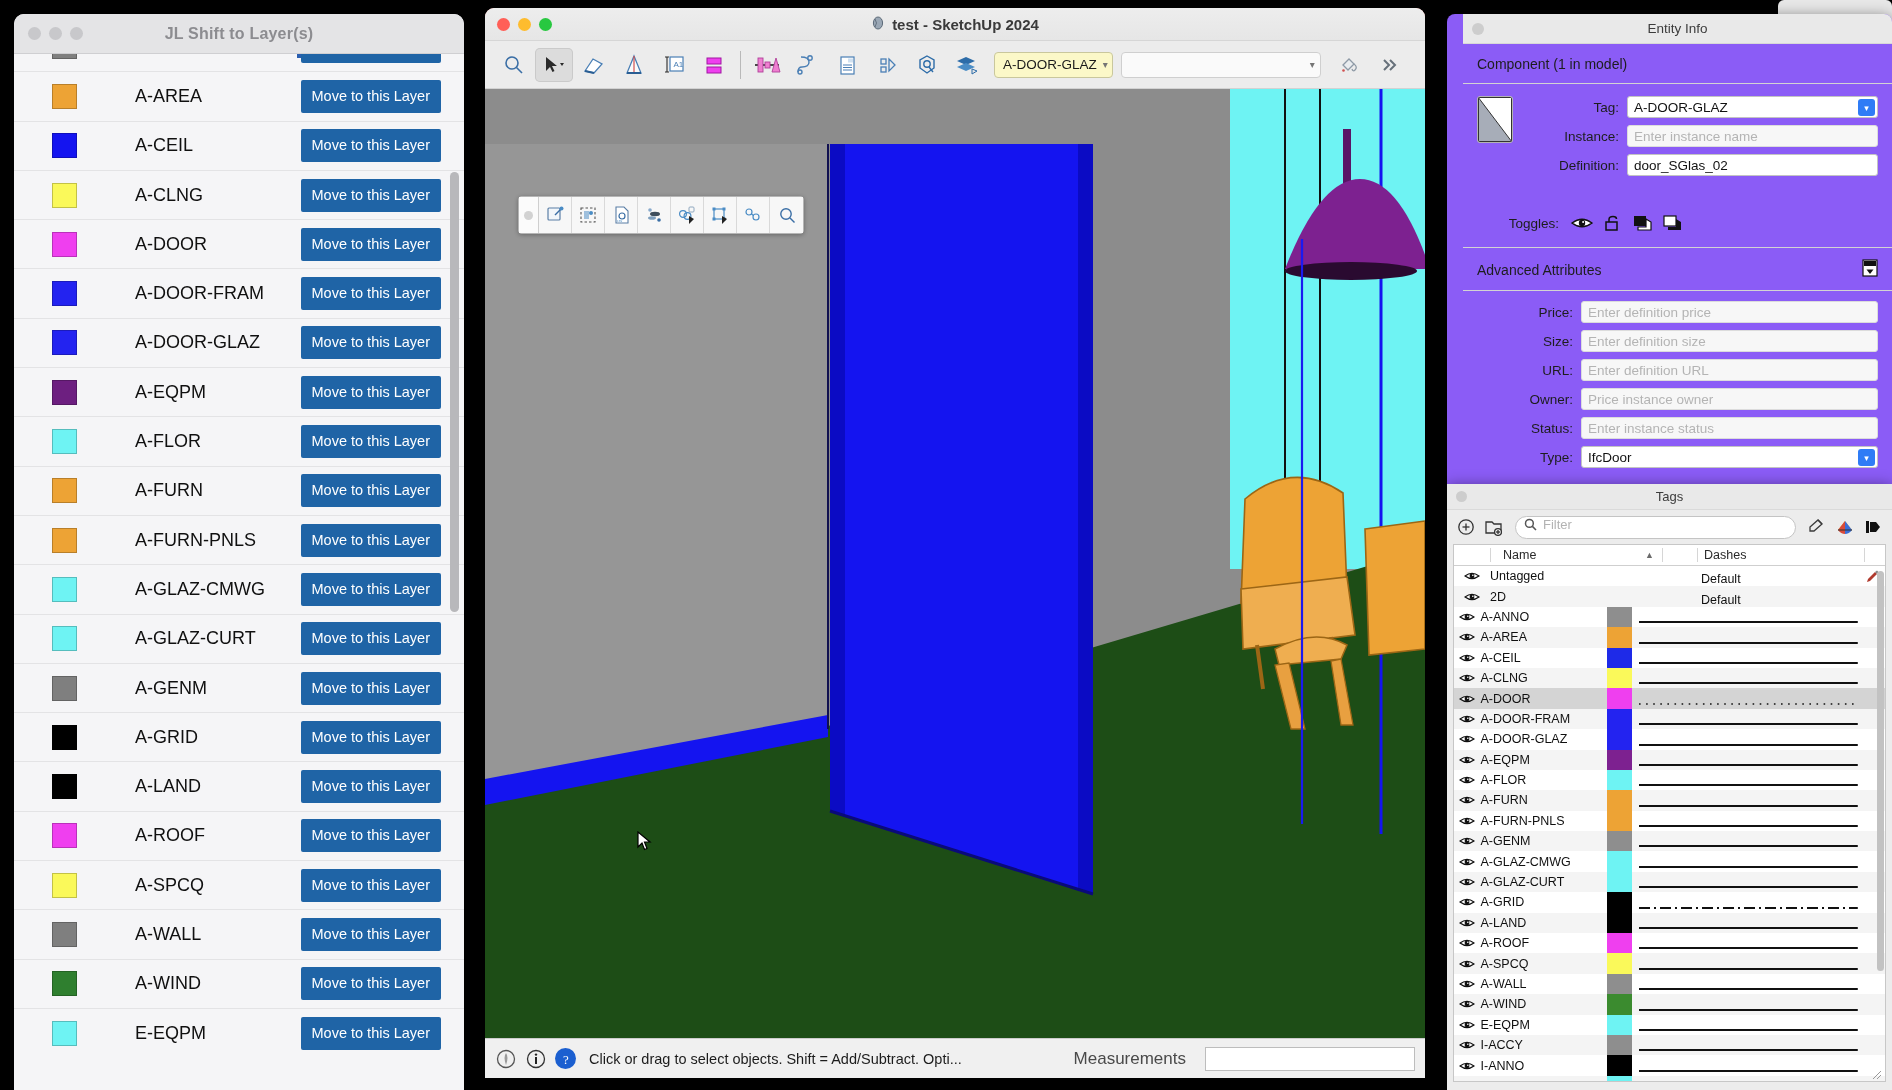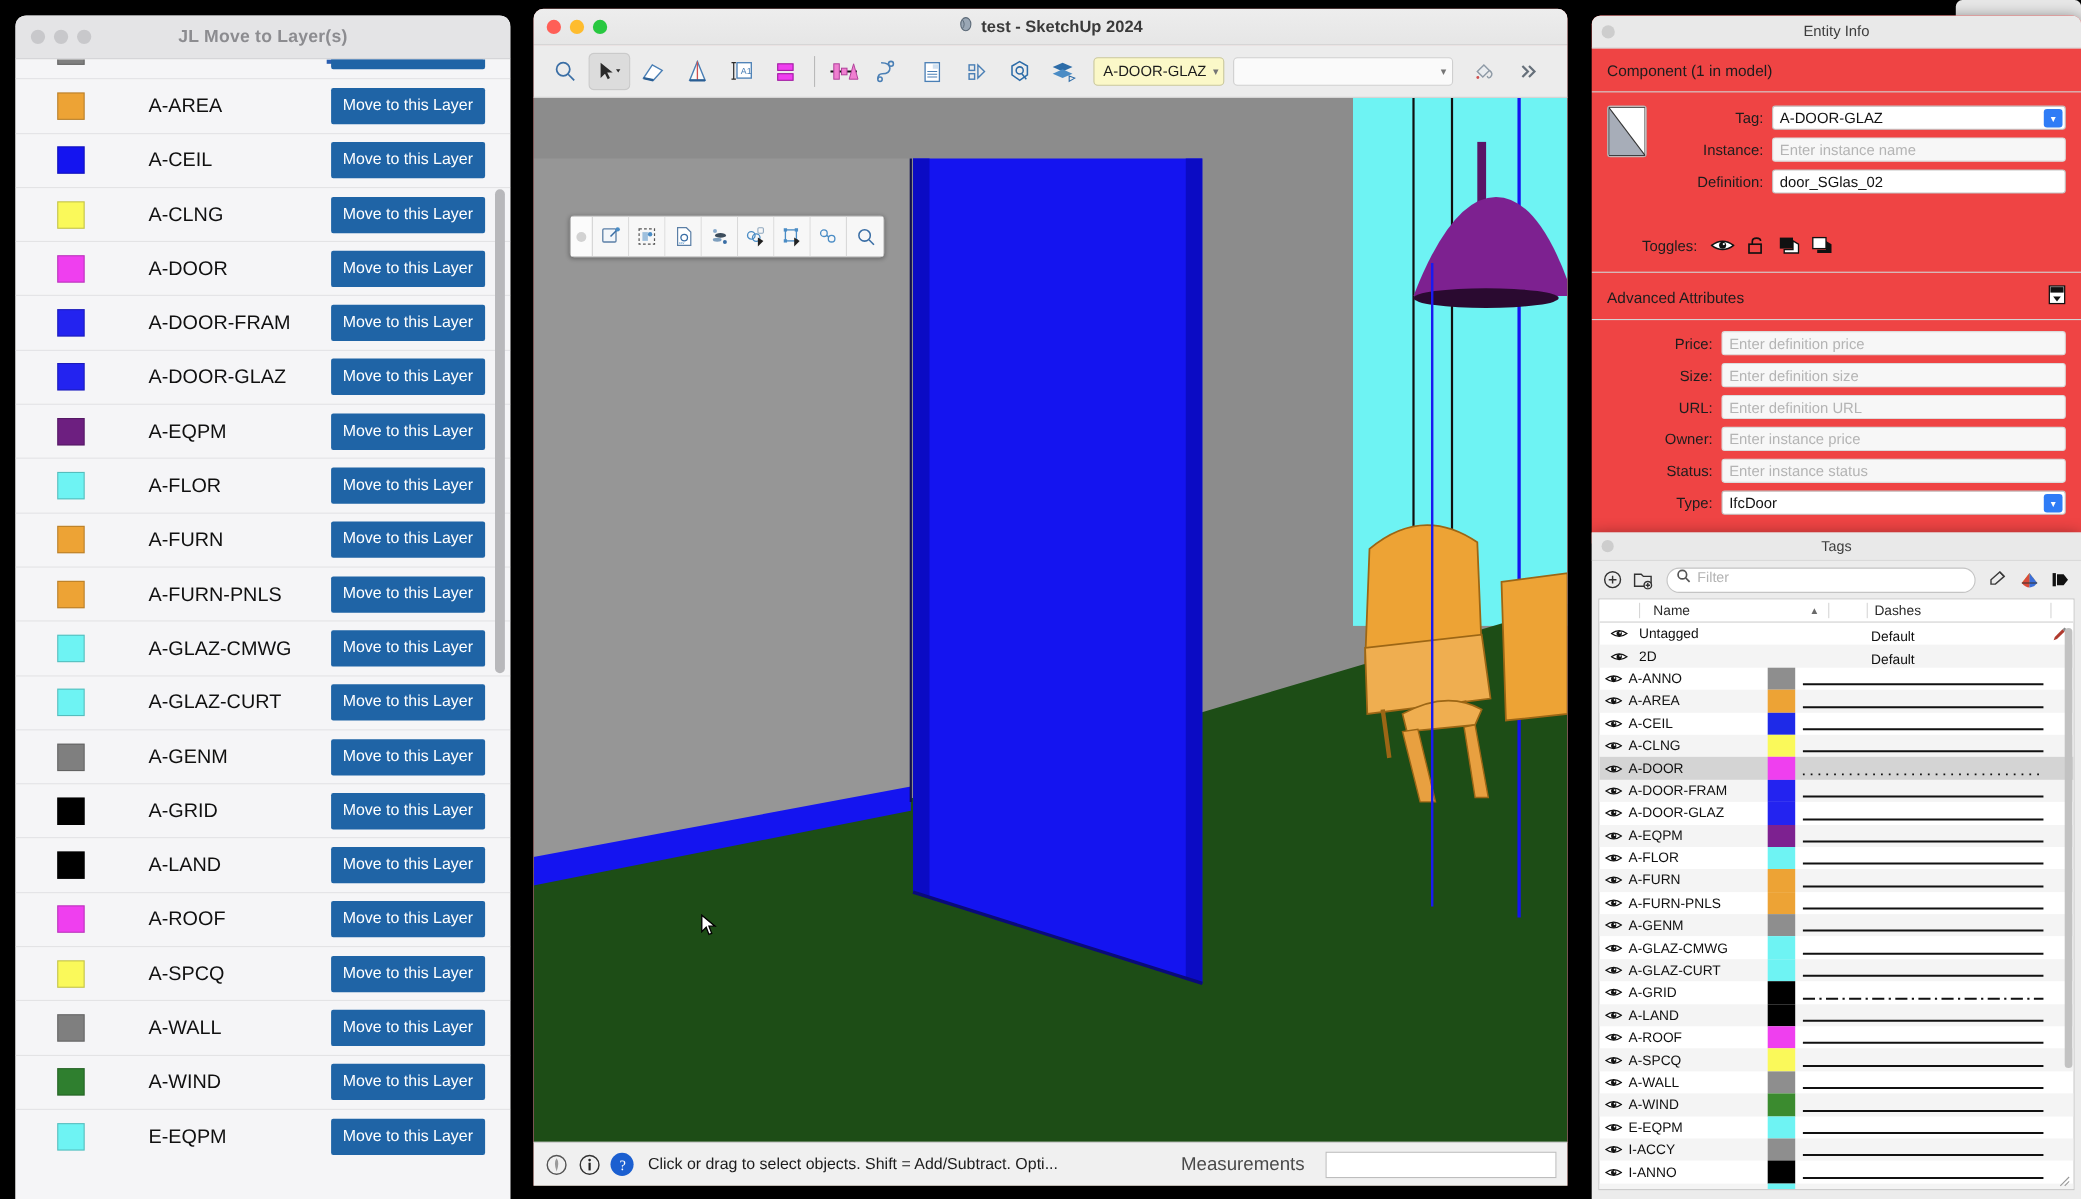--- a/index.html
+++ b/index.html
@@ -150,22 +150,23 @@
   #st-meas-label { font-size: 17px; color: #4a4a4a; margin-left: auto; }
   #st-meas-box {
     width: 210px; height: 24px; background: #fff; border: 1px solid #bdbdbd;
     margin-left: 10px; cursor: text;
   }
 
   
   #ei-window {
     position: absolute; left: 1447px; top: 14px;
     width: 445px; height: 480px;
-    background: #ef4444; border-radius: 8px 8px 0 0; overflow: hidden;
+    background: #8b5cf6; border-radius: 8px 8px 0 0; overflow: hidden;
     box-shadow: 0 2px 14px rgba(0,0,0,.45);
+    padding-left: 16px;
   }
   #ei-titlebar {
     height: 30px; background: #e9e9e9; position: relative;
     display: flex; align-items: center; border-bottom: 1px solid #d8d8d8;
   }
   #ei-titlebar .tl-dot { margin-left: 9px; width: 12px; height: 12px; background:#cdcdcd; border-radius:50%; }
   #ei-title {
     position: absolute; left: 0; right: 0; text-align: center;
     font-size: 13.5px; color: #3c3c3c;
   }
@@ -593,21 +594,21 @@
     </div>
   </div>
 
   <div id="jl-window">
     <div id="jl-titlebar">
       <div class="traffic">
         <div class="tl-dot"></div>
         <div class="tl-dot"></div>
         <div class="tl-dot"></div>
       </div>
-      <div id="jl-title">JL Move to Layer(s)</div>
+      <div id="jl-title">JL Shift to Layer(s)</div>
     </div>
     <div id="jl-scrollarea">
       <div id="jl-blueline"></div>
       <div id="jl-list">
           <div class="jl-row">
             <div class="jl-swatch" style="background: rgb(127, 127, 127);"></div>
             <div class="jl-name">A-ANNO</div>
             <button class="jl-btn">Move to this Layer</button>
           </div>
           <div class="jl-row">
@@ -793,21 +794,21 @@
           <div class="fld">
             <div class="fld-label">Size:</div>
             <div class="fld-input ph">Enter definition size</div>
           </div>
           <div class="fld">
             <div class="fld-label">URL:</div>
             <div class="fld-input ph">Enter definition URL</div>
           </div>
           <div class="fld">
             <div class="fld-label">Owner:</div>
-            <div class="fld-input ph">Enter instance price</div>
+            <div class="fld-input ph">Price instance owner</div>
           </div>
           <div class="fld">
             <div class="fld-label">Status:</div>
             <div class="fld-input ph">Enter instance status</div>
           </div>
           <div class="fld">
             <div class="fld-label">Type:</div>
             <div class="fld-input">IfcDoor<div class="stepper">▾</div></div>
           </div>
         </div>

